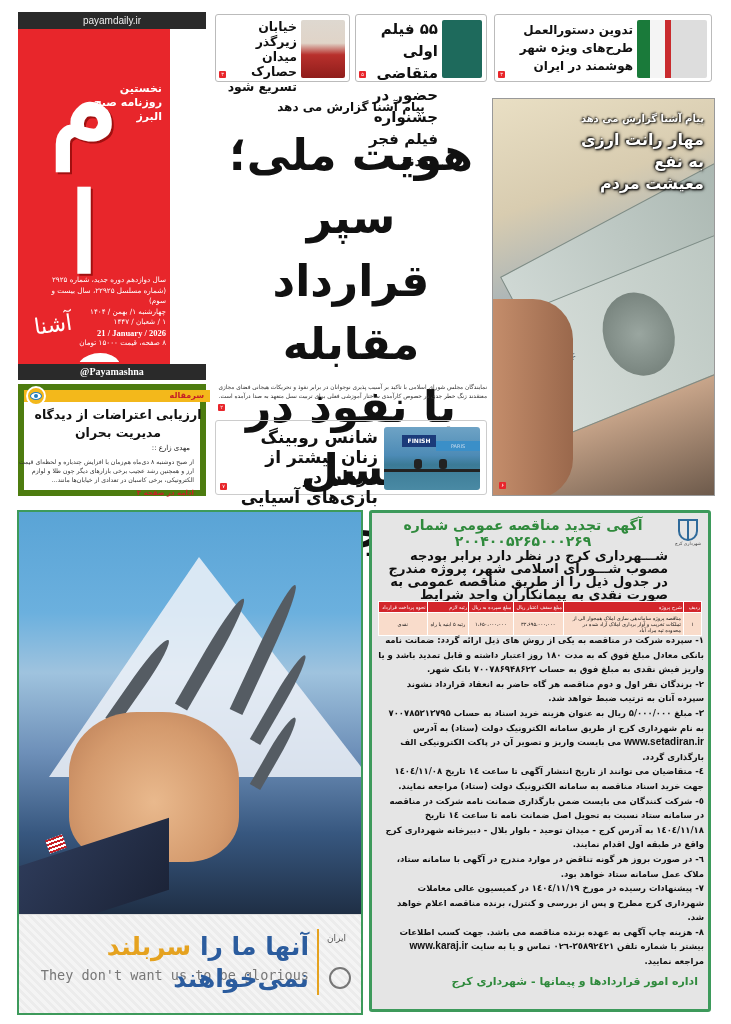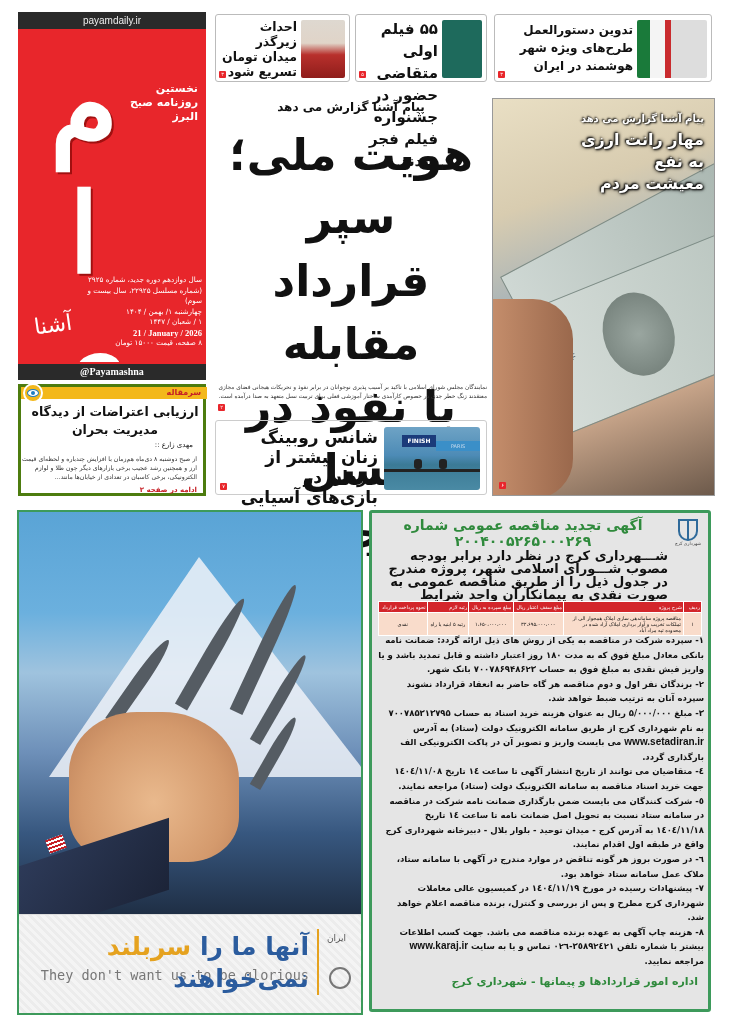--- a/index.html
+++ b/index.html
@@ -2,31 +2,31 @@
 <html><head>
 <meta charset="utf-8">
 <style>
 *{box-sizing:border-box;margin:0;padding:0}
 html,body{width:731px;height:1024px;background:#fff;overflow:hidden}
 body{position:relative;font-family:"DejaVu Sans",sans-serif;color:#111}
 .abs{position:absolute}
 .rtl{direction:rtl;text-align:right}
 
 
-#masthead{left:18px;top:12px;width:188px;height:368px;background:#e8262b}
+#masthead{left:18px;top:12px;width:152px;height:368px;background:#e8262b}
 #site-bar{left:0;top:0;width:188px;height:17px;background:#2a2a2a;color:#eee;font-size:10px;text-align:center;line-height:17px;font-family:"Liberation Sans",sans-serif}
 #tagline{right:8px;top:70px;width:95px;color:#fff;font-size:11px;line-height:14px;font-weight:bold}
 #logo{left:6px;top:30px;width:115px;height:320px;color:#fff;font-family:"DejaVu Serif",serif;font-weight:bold;font-size:110px;line-height:110px;writing-mode:vertical-rl;text-orientation:upright;letter-spacing:-10px;text-shadow:2px 2px 0 #a01010;overflow:hidden;text-align:center}
 #logo-sub{left:16px;top:300px;color:#fff;font-size:22px;font-family:"DejaVu Serif",serif;transform:rotate(-8deg)}
 #issue-info{right:4px;top:263px;width:120px;color:#fff;font-size:7.2px;line-height:10.5px}
 #issue-info .en{font-family:Liberation Serif, serif;font-weight:bold;font-size:8.5px;direction:ltr;text-align:right}
 #handle-bar{left:0;top:352px;width:188px;height:16px;background:#2a2a2a;color:#fff;text-align:center;font-size:10px;line-height:16px;font-weight:bold;font-family:"Liberation Serif",serif}
 
 
-#editorial{left:18px;top:384px;width:188px;height:112px;border:3px solid #4d7c0f;background:#fff}
+#editorial{left:18px;top:384px;width:188px;height:112px;border:6px solid #4d7c0f;background:#fff}
 #editorial-bar{left:0;top:0;width:186px;height:12px;background:#f3b81b;color:#c62026;font-size:8px;font-weight:bold;padding-right:6px;line-height:12px}
 #eye-icon{left:2px;top:-4px;width:20px;height:20px;border-radius:50%;background:#f3b81b;border:2px solid #fff;display:flex;align-items:center;justify-content:center}
 #eye-icon span{display:block;width:12px;height:8px;border-radius:50%;background:#fff;border:1px solid #1f7dbf;position:relative}
 #eye-icon span::after{content:"";position:absolute;left:3px;top:1px;width:4px;height:4px;border-radius:50%;background:#1f7dbf}
 #editorial-title{left:10px;top:16px;width:168px;text-align:center;font-size:12.5px;font-weight:bold;line-height:18px}
 #editorial-author{right:10px;top:54px;font-size:7px}
 #editorial-body{right:6px;top:67px;width:176px;font-size:6.2px;line-height:9px;color:#333}
 #editorial-more{right:6px;top:99px;font-size:7px;color:#c62026;font-weight:bold}
 
 
@@ -115,21 +115,21 @@
       <span></span>
     </div>
   <div id="editorial-title" class="abs rtl" style="text-align:center">ارزیابی اعتراضات از دیدگاه مدیریت بحران</div>
   <div id="editorial-author" class="abs rtl">مهدی زارع ::</div>
   <div id="editorial-body" class="abs rtl">از صبح دوشنبه ۸ دی‌ماه هم‌زمان با افزایش چندباره و لحظه‌ای قیمت ارز و همچنین رشد عجیب برخی بازارهای دیگر چون طلا و لوازم الکترونیکی، برخی کاسبان در تعدادی از خیابان‌ها مانند...</div>
   <div id="editorial-more" class="abs rtl">ادامه در صفحه ۲</div>
 </div>
 
 <div id="teaser-1" class="abs teaser">
   <div id="teaser1-photo" class="abs"></div>
-  <div class="abs rtl title" style="right:52px;top:4px;width:78px;font-size:12.5px">احداث زیرگذر میدان تومان تسریع شود</div>
+  <div class="abs rtl title" style="right:52px;top:4px;width:78px;font-size:12.5px">خیابان زیرگذر میدان حصارک تسریع شود</div>
   <div class="abs page-badge" style="left:3px;bottom:3px">۳</div>
 </div>
 
 <div id="teaser-2" class="abs teaser">
   <div id="teaser2-photo" class="abs"></div>
   <div class="abs rtl title" style="right:48px;top:3px;width:80px;font-size:15px;line-height:22px">۵۵ فیلم اولی متقاضی حضور در جشنواره فیلم فجر شدند</div>
   <div class="abs page-badge" style="left:3px;bottom:3px">۵</div>
 </div>
 
 <div id="teaser-3" class="abs teaser">

